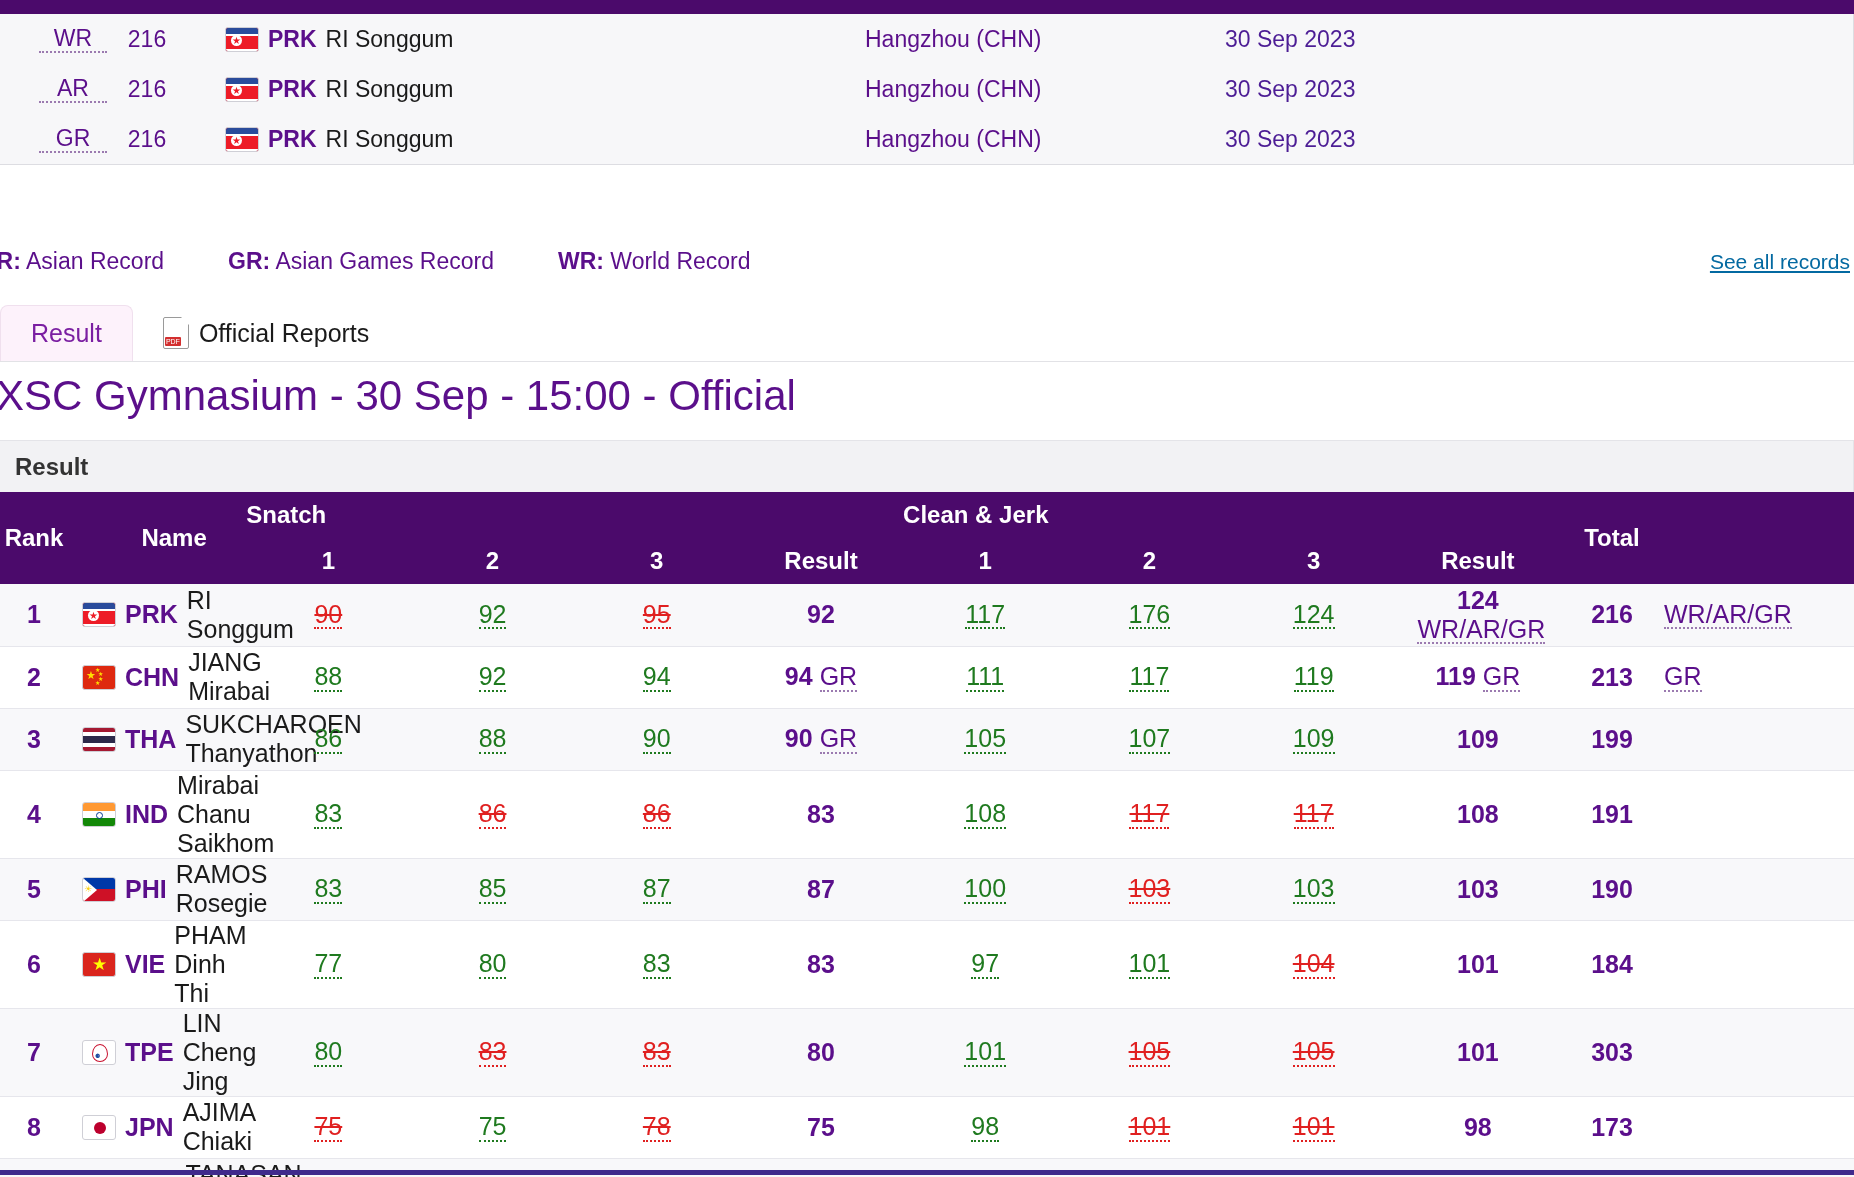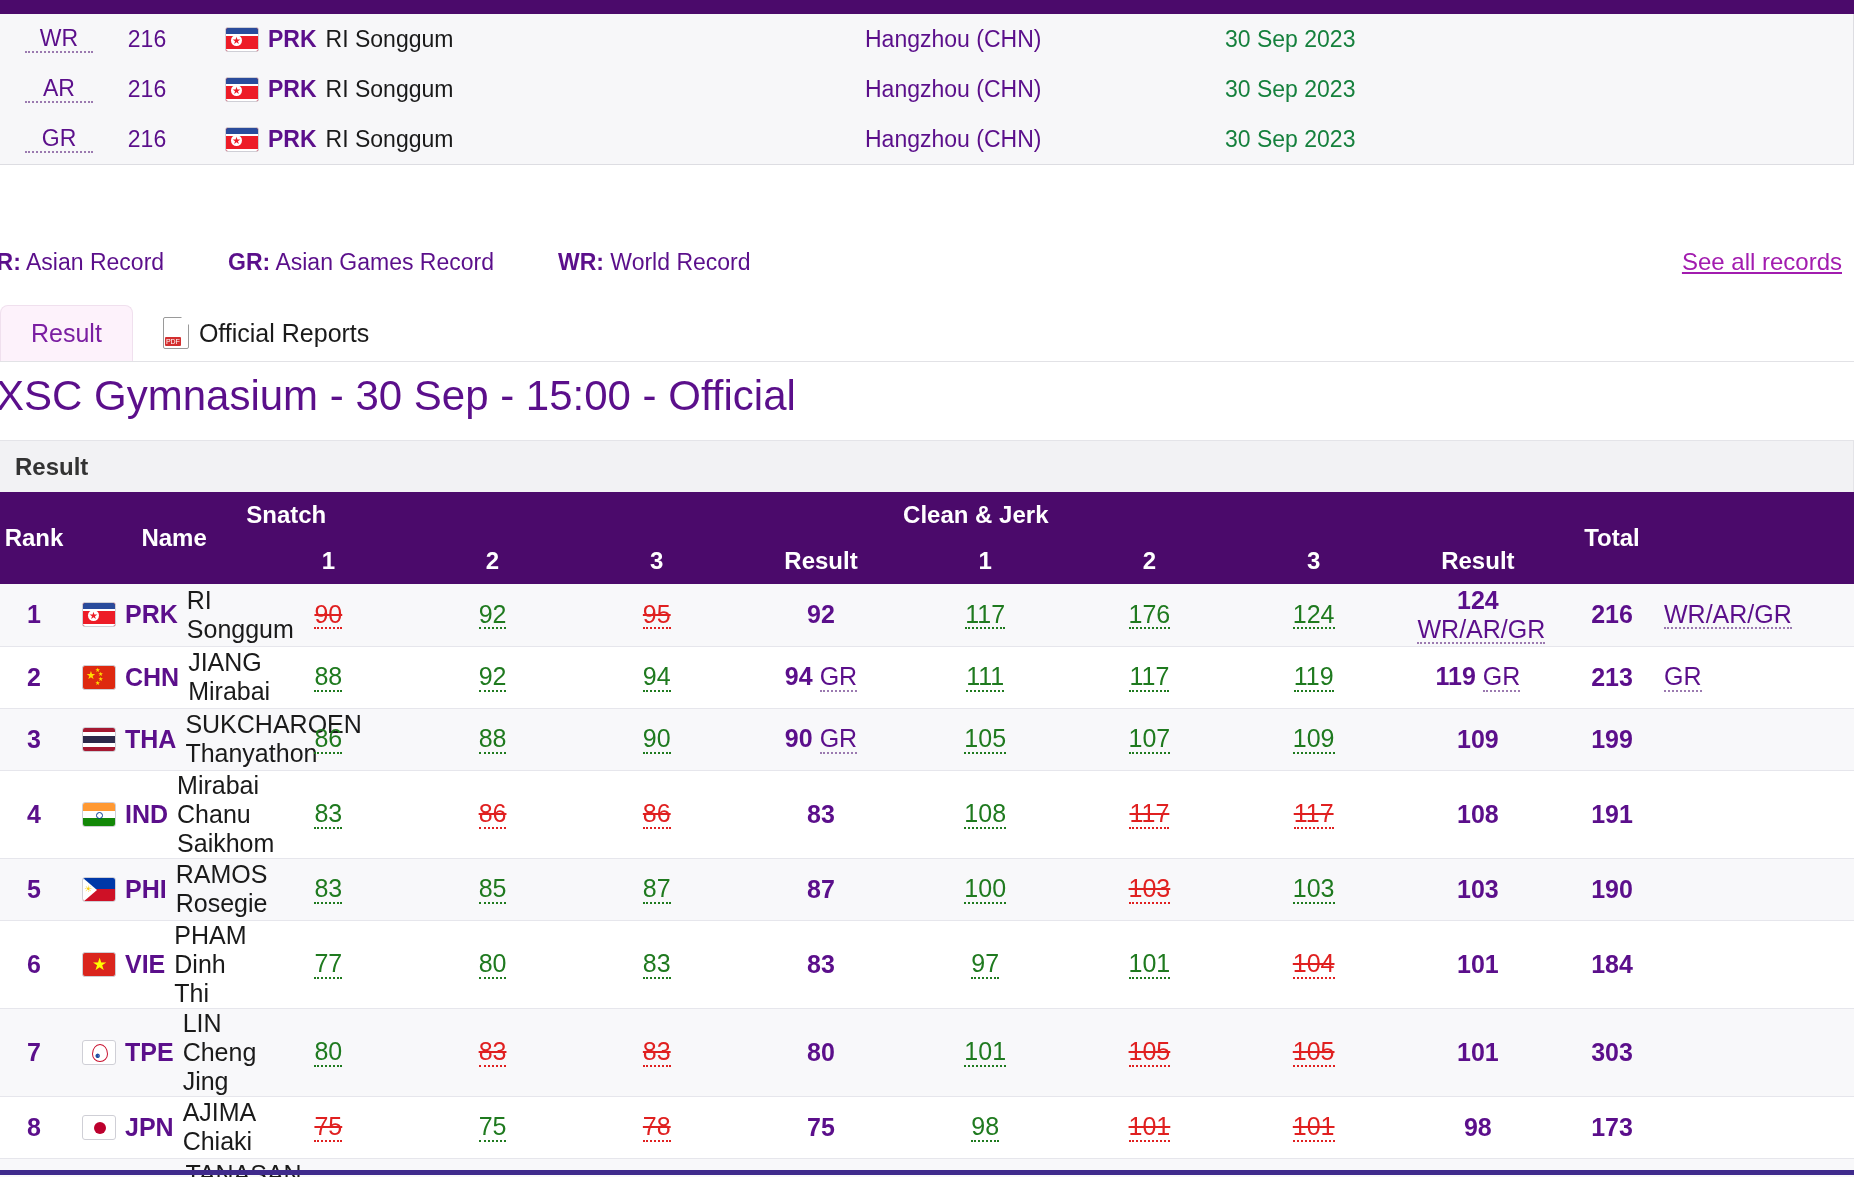--- a/index.html
+++ b/index.html
@@ -32,27 +32,27 @@
     padding:0 0 0 28px;
     font-size:23px;
   }
   .rec-type{
     width:68px;flex:none;text-align:center;
     color:#5b0f8b;
     border-bottom:2px dotted #9b7ab0;
     align-self:center;
     line-height:1.15;
   }
-  .rec-type-cell{width:96px;flex:none;display:flex;justify-content:center;}
+  .rec-type-cell{width:96px;flex:none;display:flex;justify-content:flex-end;}
   .rec-val{width:80px;flex:none;text-align:center;color:#5b0f8b;}
   .rec-athlete{flex:none;display:flex;align-items:center;gap:9px;margin-left:38px;width:640px;}
   .rec-noc{color:#5b0f8b;font-weight:bold;}
   .rec-name{color:#1a1a1a;}
   .rec-venue{width:360px;flex:none;color:#5b0f8b;}
-  .rec-date{width:240px;flex:none;color:#15803d;}
+  .rec-date{width:240px;flex:none;color:#4c1d95;}
 
   
   .flag{
     width:34px;height:25px;flex:none;
     border:1px solid #cfcfd6;border-radius:3px;
     background:#fff;position:relative;overflow:hidden;
     display:inline-block;vertical-align:middle;
   }
   .flag.prk{background:#ed1c27;}
   .flag.prk::before{content:"";position:absolute;left:0;right:0;top:0;height:6px;background:#2a4b9b;box-shadow:0 19px 0 0 #2a4b9b;}
@@ -95,21 +95,21 @@
   
   .legend{
     position:absolute;left:-20px;top:248px;width:1874px;
     display:flex;align-items:center;
     font-size:23px;color:#5b0f8b;
   }
   .legend-item{margin-right:64px;white-space:nowrap;}
   .legend-item b{font-weight:bold;}
   .legend-spacer{flex:1;}
   .legend-link{
-    color:#a21caf;font-size:24px;white-space:nowrap;margin-right:12px;
+    color:#0369a1;font-size:21px;white-space:nowrap;margin-right:4px;
   }
 
   
   .tabs{
     position:absolute;left:0;top:300px;width:1854px;height:62px;
     display:flex;align-items:flex-end;
     border-bottom:1px solid #e2e2e6;
   }
   .tab{
     height:56px;display:flex;align-items:center;justify-content:center;

